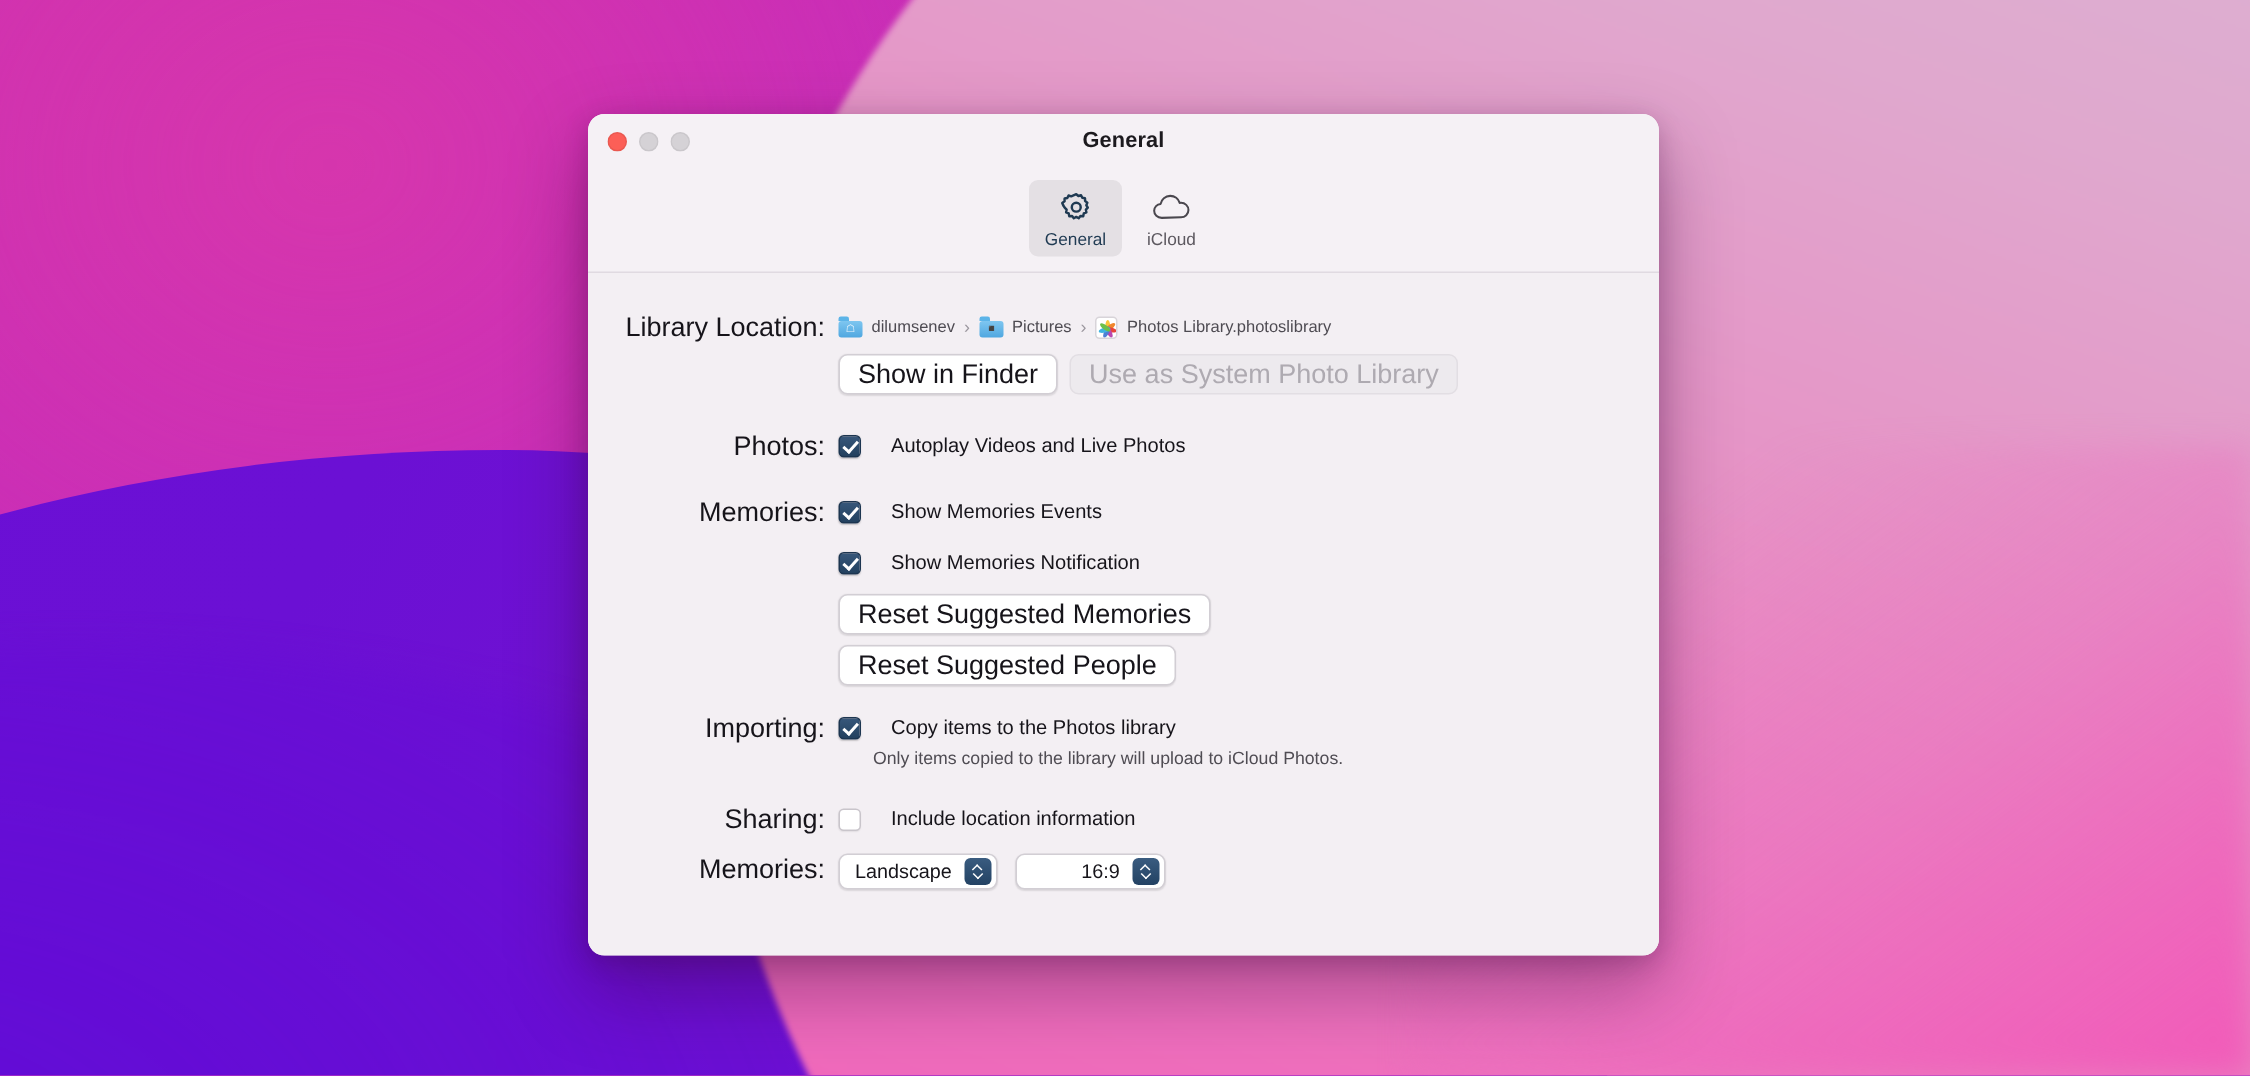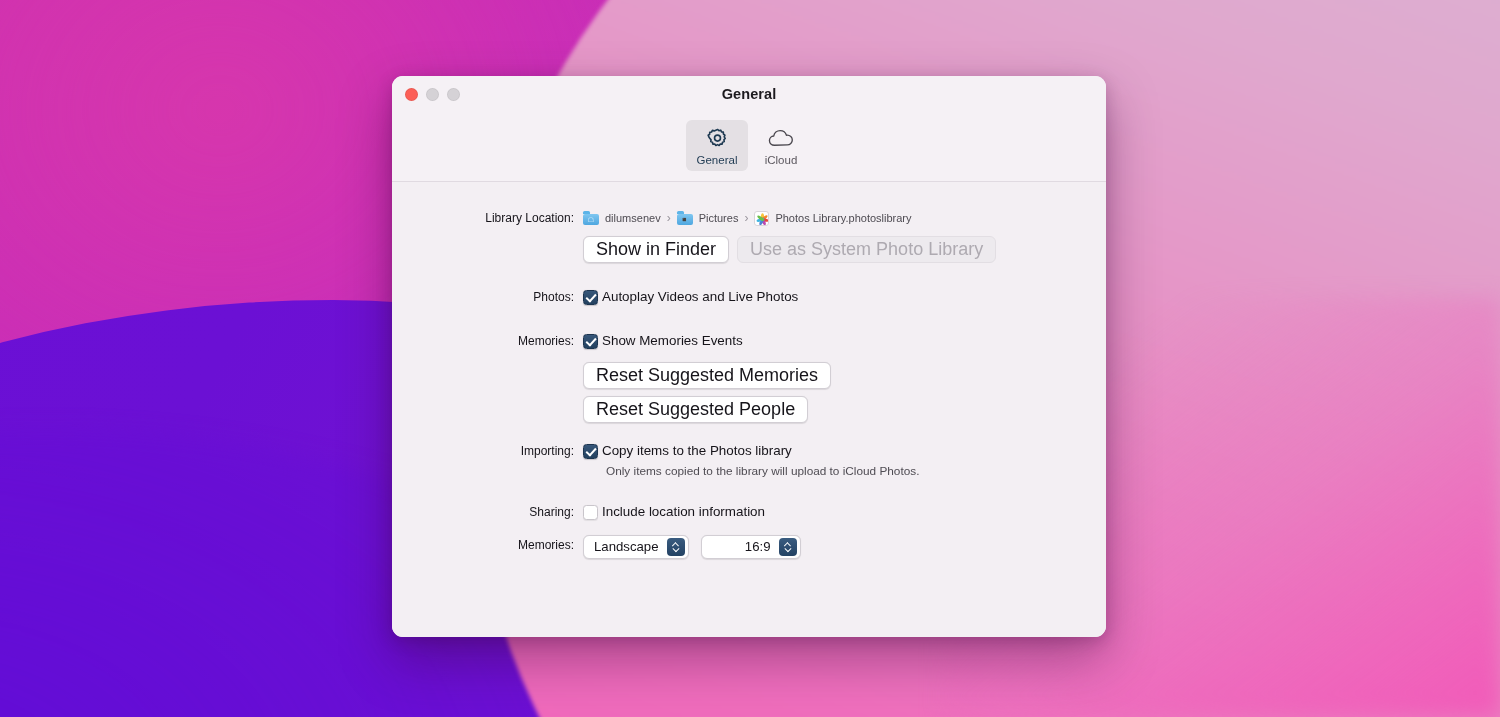--- a/index.html
+++ b/index.html
@@ -158,24 +158,23 @@
   .row {
     display: flex;
     align-items: flex-start;
     margin-bottom: 0;
   }
   .row-label {
     width: 167px;
     flex: none;
     text-align: right;
     padding-right: 9px;
-    font-size: 12px;
+    font-size: 18px;
     color: #16141a;
     line-height: 20px;
-    margin-left: 24px;
   }
   .row-body { flex: 1; min-width: 0; }
 
   
   .crumbs {
     display: flex;
     align-items: center;
     gap: 6px;
     line-height: 20px;
     flex-wrap: nowrap;
@@ -239,21 +238,21 @@
     color: #aeaab1;
     background: #edeaee;
     border-color: #e2dee3;
     box-shadow: none;
   }
 
   
   .check-line {
     display: flex;
     align-items: center;
-    gap: 4px;
+    gap: 20px;
     line-height: 20px;
     margin-bottom: 0;
   }
   .cb {
     width: 15px; height: 15px;
     flex: none;
     border-radius: 3.5px;
     position: relative;
   }
   .cb.on {
@@ -439,20 +438,24 @@
       </div>
     </div>
 
     <div class="row" style="margin-top:24px;">
       <div class="row-label">Memories:</div>
       <div class="row-body">
         <div class="check-line">
           <span class="cb on"></span>
           <span class="check-label">Show Memories Events</span>
         </div>
+        <div class="check-line" style="margin-top:14px;">
+          <span class="cb on"></span>
+          <span class="check-label">Show Memories Notification</span>
+        </div>
         <div style="margin-top:11px;">
           <button class="btn">Reset Suggested Memories</button>
         </div>
         <div style="margin-top:7px;">
           <button class="btn">Reset Suggested People</button>
         </div>
       </div>
     </div>
 
     <div class="row" style="margin-top:18px;">

